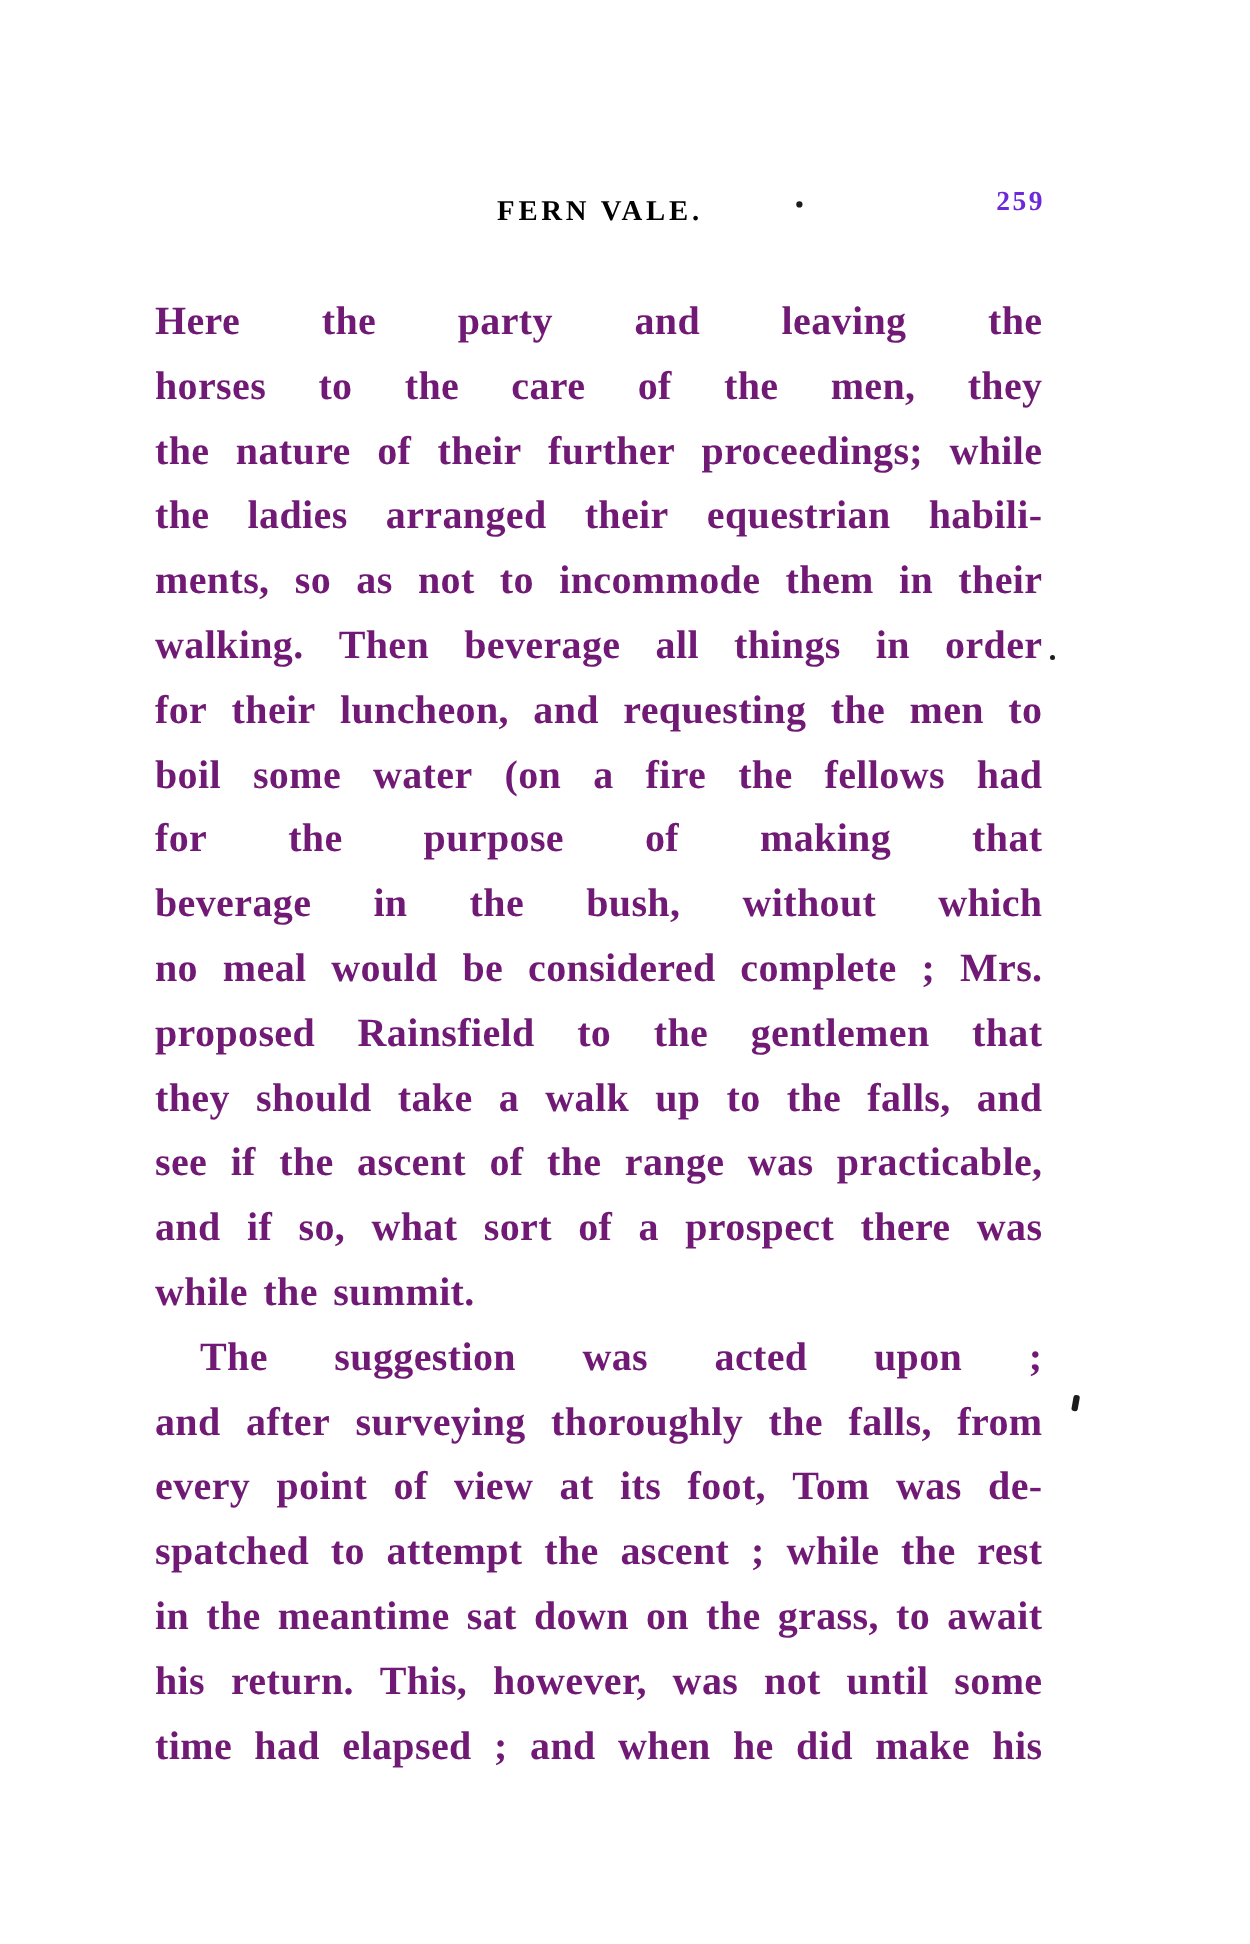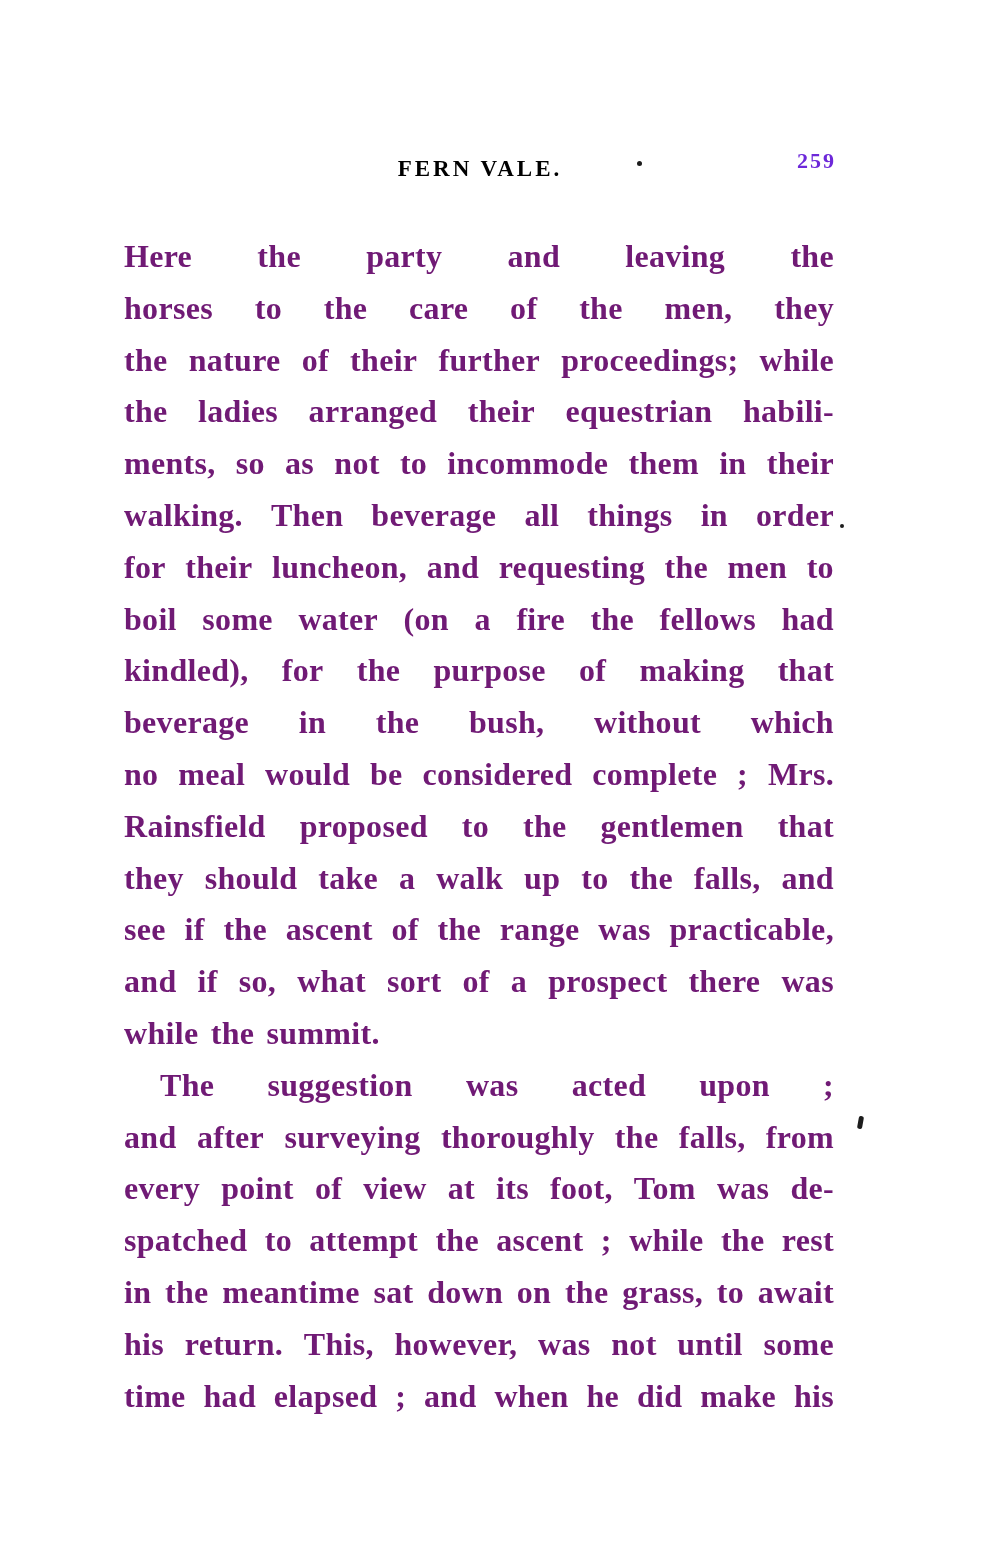--- a/index.html
+++ b/index.html
@@ -178,21 +178,20 @@
         <span>some</span>
         <span>water</span>
         <span>(on</span>
         <span>a</span>
         <span>fire</span>
         <span>the</span>
         <span>fellows</span>
         <span>had</span>
       </div>
     <div class="line j">
-        <span>kindled),</span>
         <span>for</span>
         <span>the</span>
         <span>purpose</span>
         <span>of</span>
         <span>making</span>
         <span>that</span>
       </div>
     <div class="line j">
         <span>beverage</span>
         <span>in</span>
@@ -205,22 +204,22 @@
         <span>no</span>
         <span>meal</span>
         <span>would</span>
         <span>be</span>
         <span>considered</span>
         <span>complete</span>
         <span>;</span>
         <span>Mrs.</span>
       </div>
     <div class="line j">
+        <span>proposed</span>
         <span>Rainsfield</span>
-        <span>proposed</span>
         <span>to</span>
         <span>the</span>
         <span>gentlemen</span>
         <span>that</span>
       </div>
     <div class="line j">
         <span>they</span>
         <span>should</span>
         <span>take</span>
         <span>a</span>

